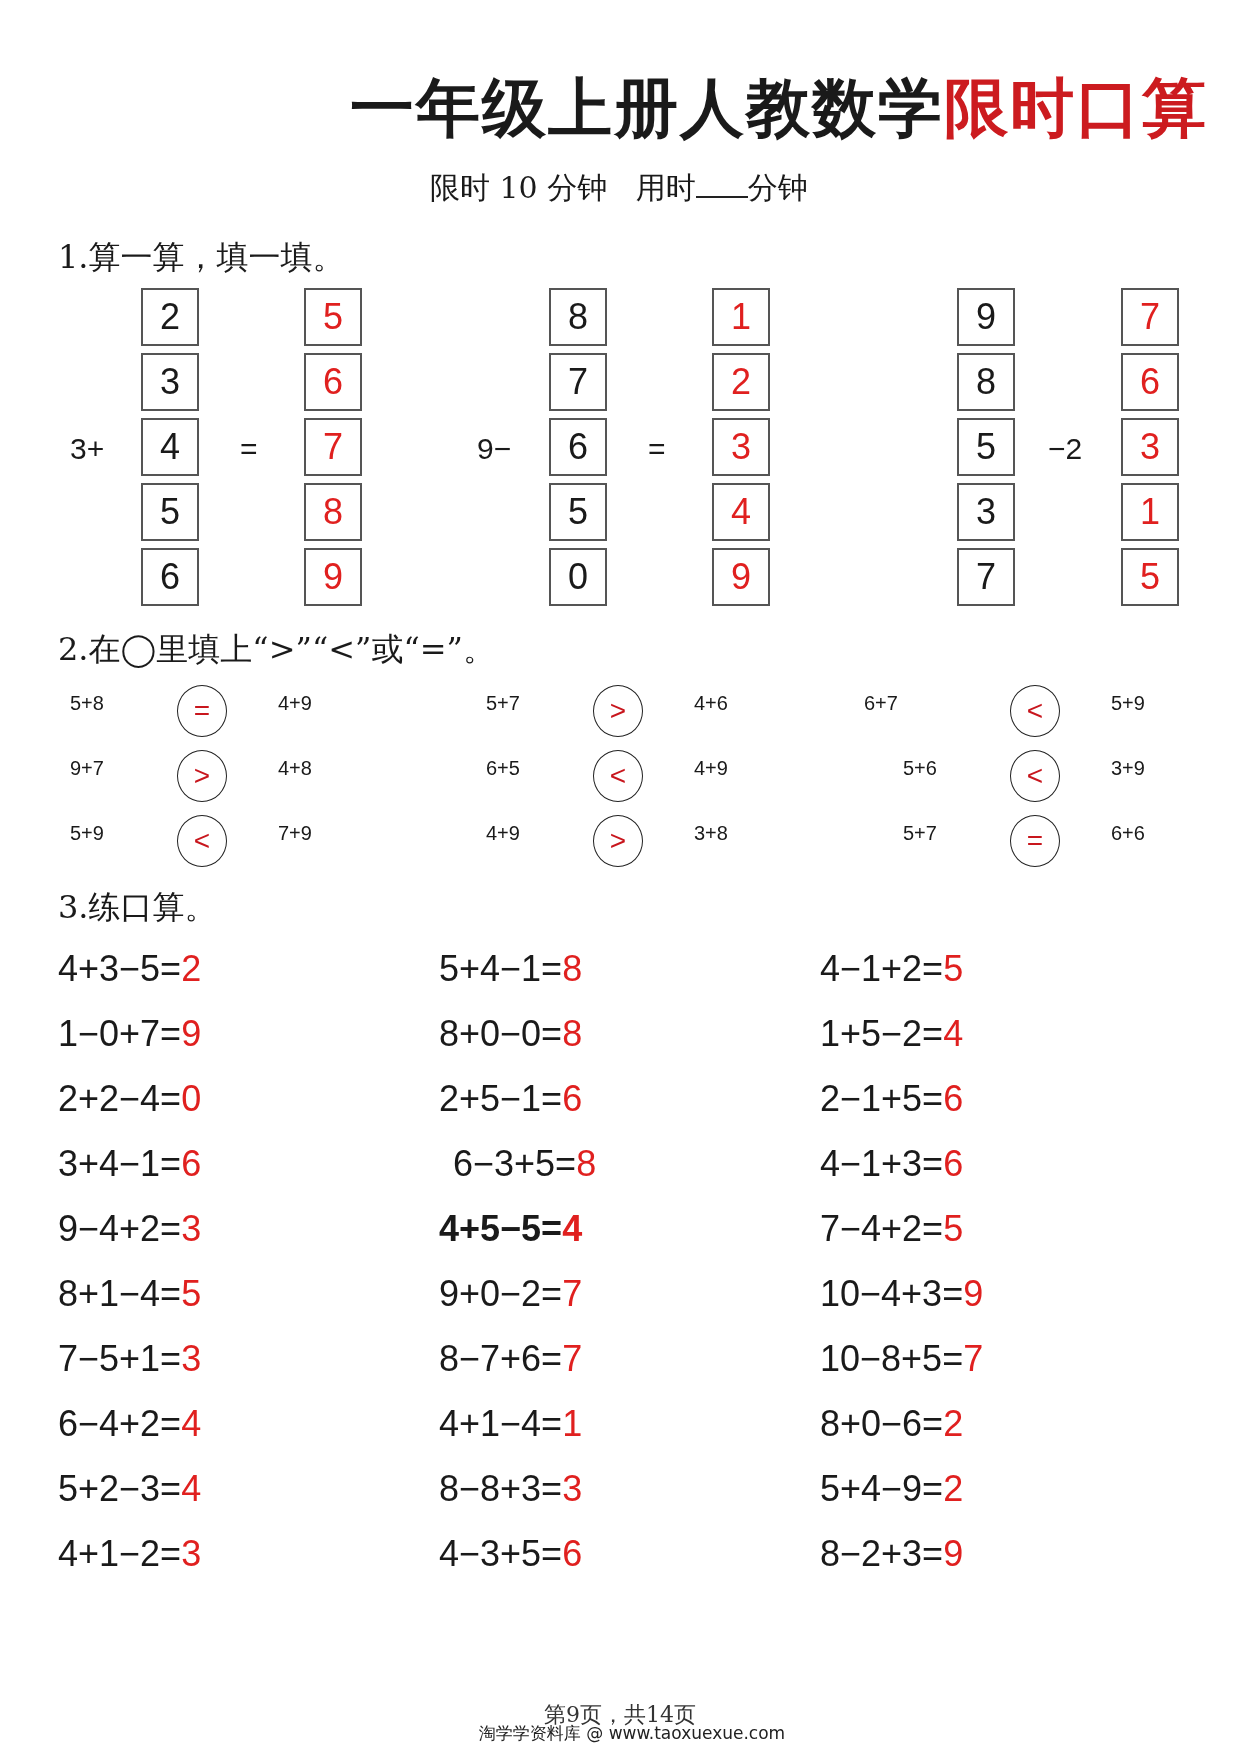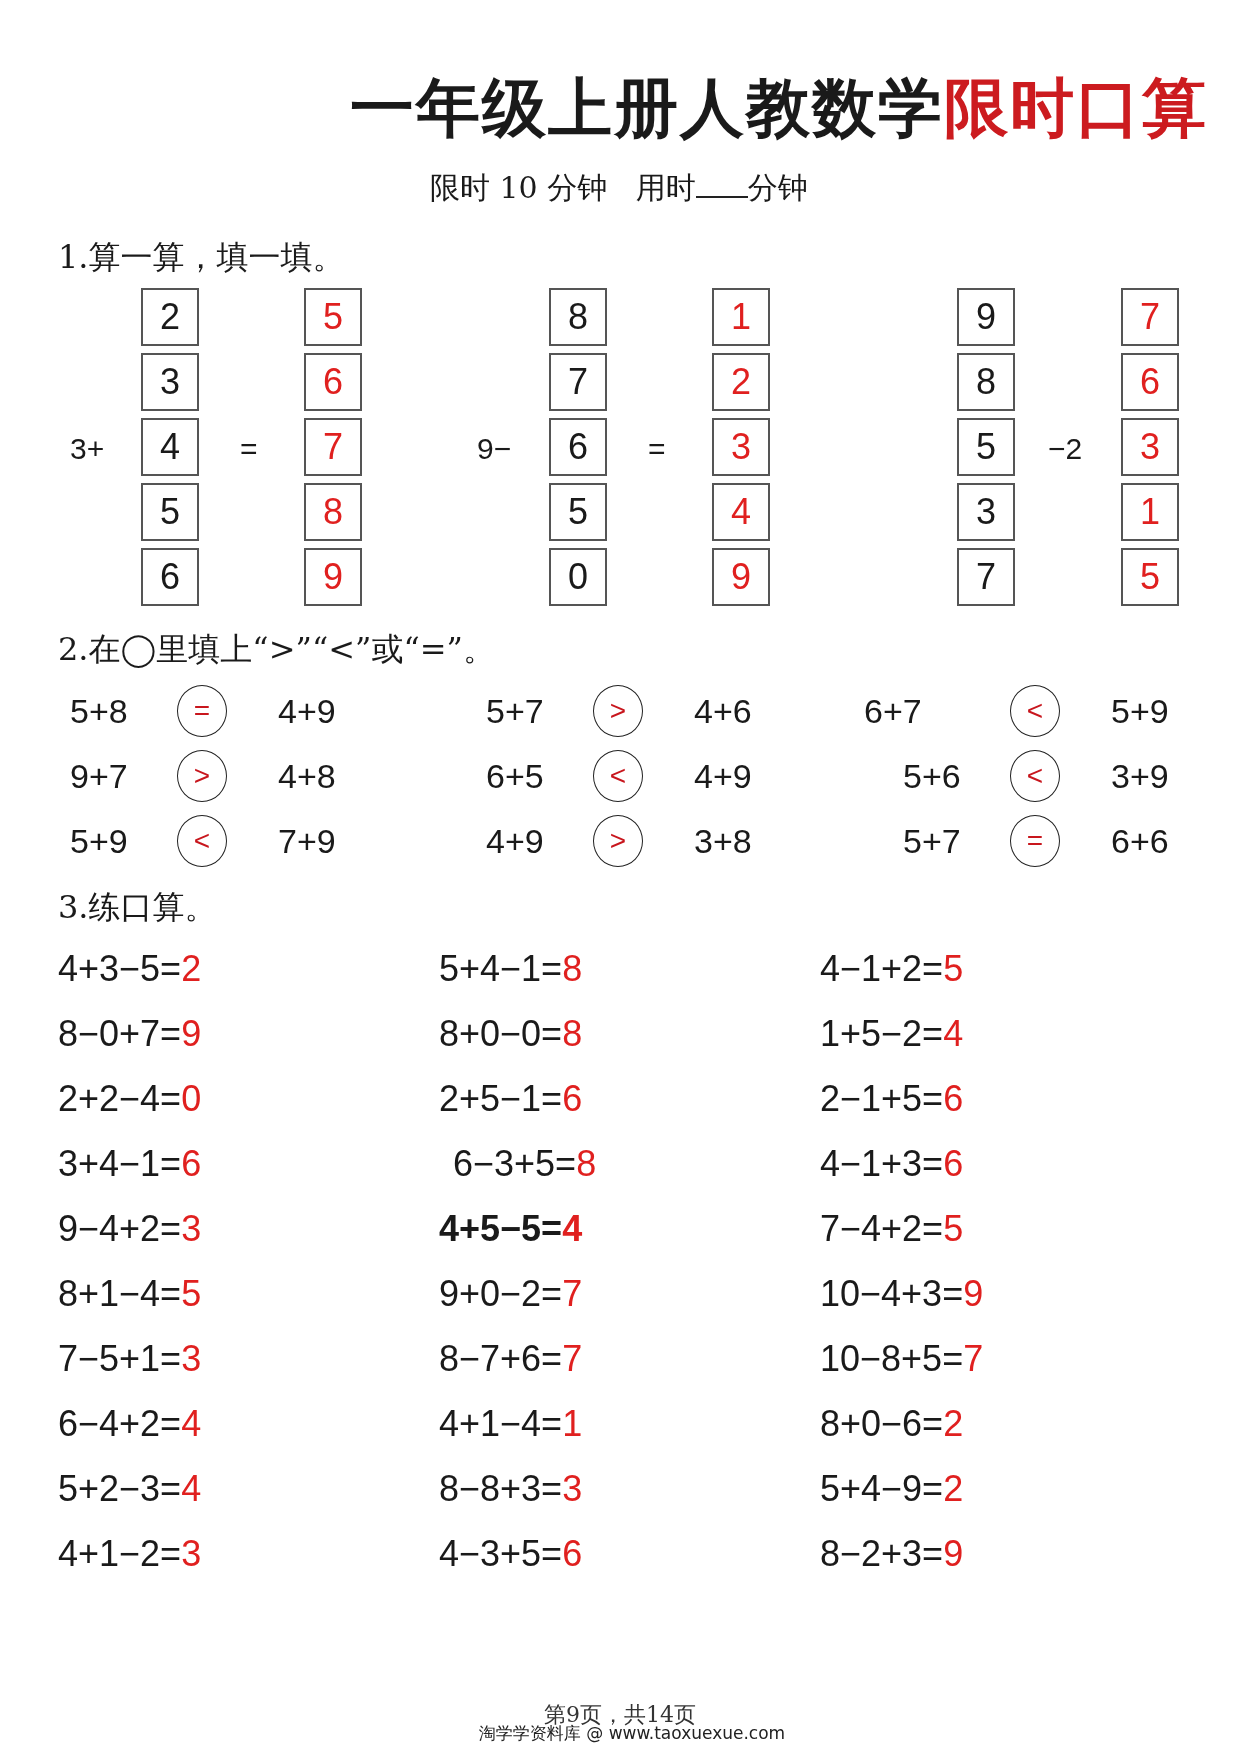--- a/index.html
+++ b/index.html
@@ -32,21 +32,21 @@
     font-family: "Liberation Sans", sans-serif; font-size: 36px; color: #1a1a1a;
   }
   .box.ans { color: #e0201f; }
   .op {
     position: absolute; font-family: "Liberation Sans", sans-serif; font-size: 30px; color: #1a1a1a;
     white-space: nowrap;
   }
 
   
   .cmp-expr {
-    position: absolute; font-family: "Liberation Sans", sans-serif; font-size: 34px; color: #1a1a1a;
+    position: absolute; font-family: "Liberation Sans", sans-serif; font-size: 20px; color: #1a1a1a;
     white-space: nowrap;
   }
   .cmp-circle {
     position: absolute; width: 50px; height: 52px; border: 1.5px solid #222; border-radius: 50%;
     display: flex; align-items: center; justify-content: center;
     font-family: "Liberation Sans", sans-serif; font-size: 28px; color: #c8161d;
   }
 
   
   .calc {
@@ -149,21 +149,21 @@
   <div class="cmp-circle" style="left:1010px; top:815px;">=</div>
   <div class="cmp-expr" style="left:1111px; top:822px;">6+6</div>
 </div>
 
 <div class="section-title" style="top:886px;">3.练口算。</div>
 
 <div id="s3">
     <div class="calc" style="left: 58px; top: 948px;"><span>4+3−5=</span><span class="ans">2</span></div>
     <div class="calc" style="left: 439px; top: 948px;"><span>5+4−1=</span><span class="ans">8</span></div>
     <div class="calc" style="left: 820px; top: 948px;"><span>4−1+2=</span><span class="ans">5</span></div>
-    <div class="calc" style="left: 58px; top: 1013px;"><span>8−0+7=</span><span class="ans">9</span></div>
+    <div class="calc" style="left: 58px; top: 1013px;"><span>1−0+7=</span><span class="ans">9</span></div>
     <div class="calc" style="left: 439px; top: 1013px;"><span>8+0−0=</span><span class="ans">8</span></div>
     <div class="calc" style="left: 820px; top: 1013px;"><span>1+5−2=</span><span class="ans">4</span></div>
     <div class="calc" style="left: 58px; top: 1078px;"><span>2+2−4=</span><span class="ans">0</span></div>
     <div class="calc" style="left: 439px; top: 1078px;"><span>2+5−1=</span><span class="ans">6</span></div>
     <div class="calc" style="left: 820px; top: 1078px; text-align: center;"><span>2−1+5=</span><span class="ans">6</span></div>
     <div class="calc" style="left: 58px; top: 1143px;"><span>3+4−1=</span><span class="ans">6</span></div>
     <div class="calc" style="left: 439px; top: 1143px; margin-left: 14px;"><span>6−3+5=</span><span class="ans">8</span></div>
     <div class="calc" style="left: 820px; top: 1143px;"><span>4−1+3=</span><span class="ans">6</span></div>
     <div class="calc" style="left: 58px; top: 1208px;"><span>9−4+2=</span><span class="ans">3</span></div>
     <div class="calc" style="left: 439px; top: 1208px; font-weight: bold;"><span>4+5−5=</span><span class="ans">4</span></div>

